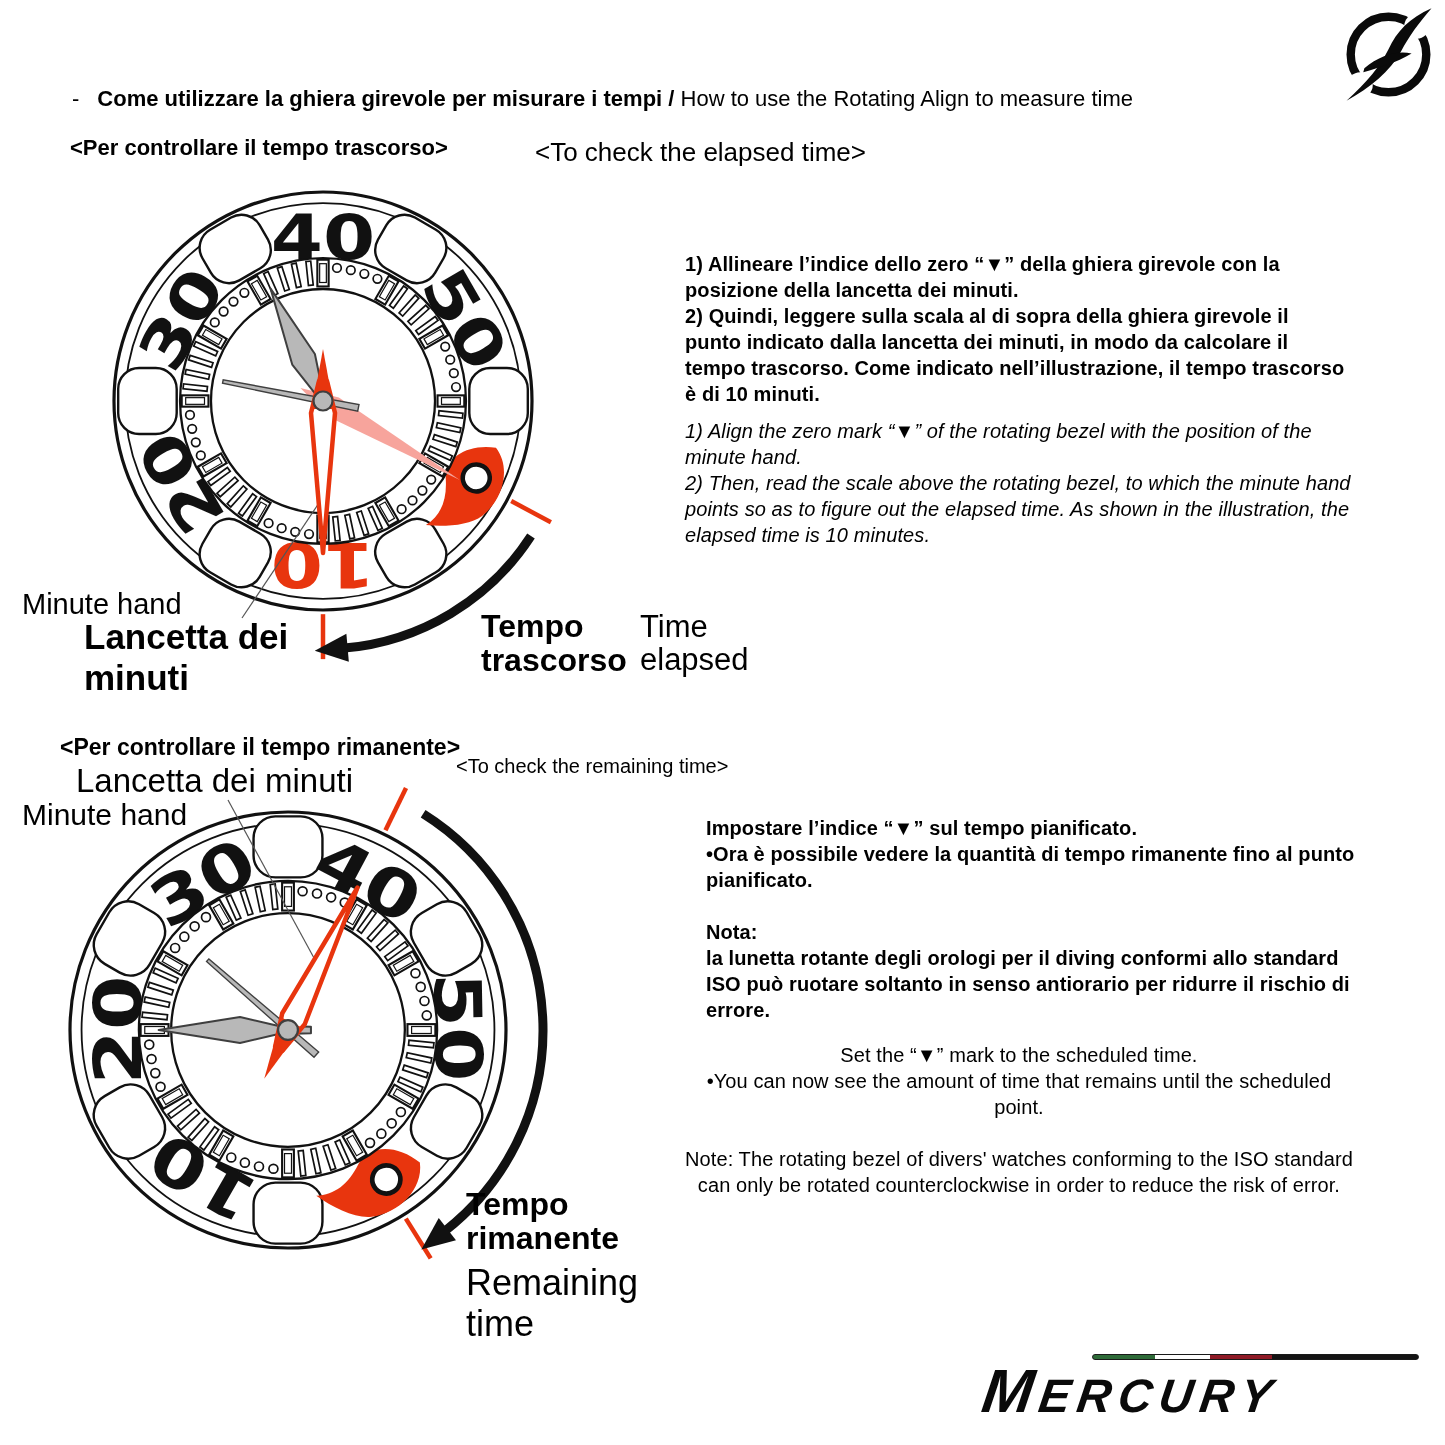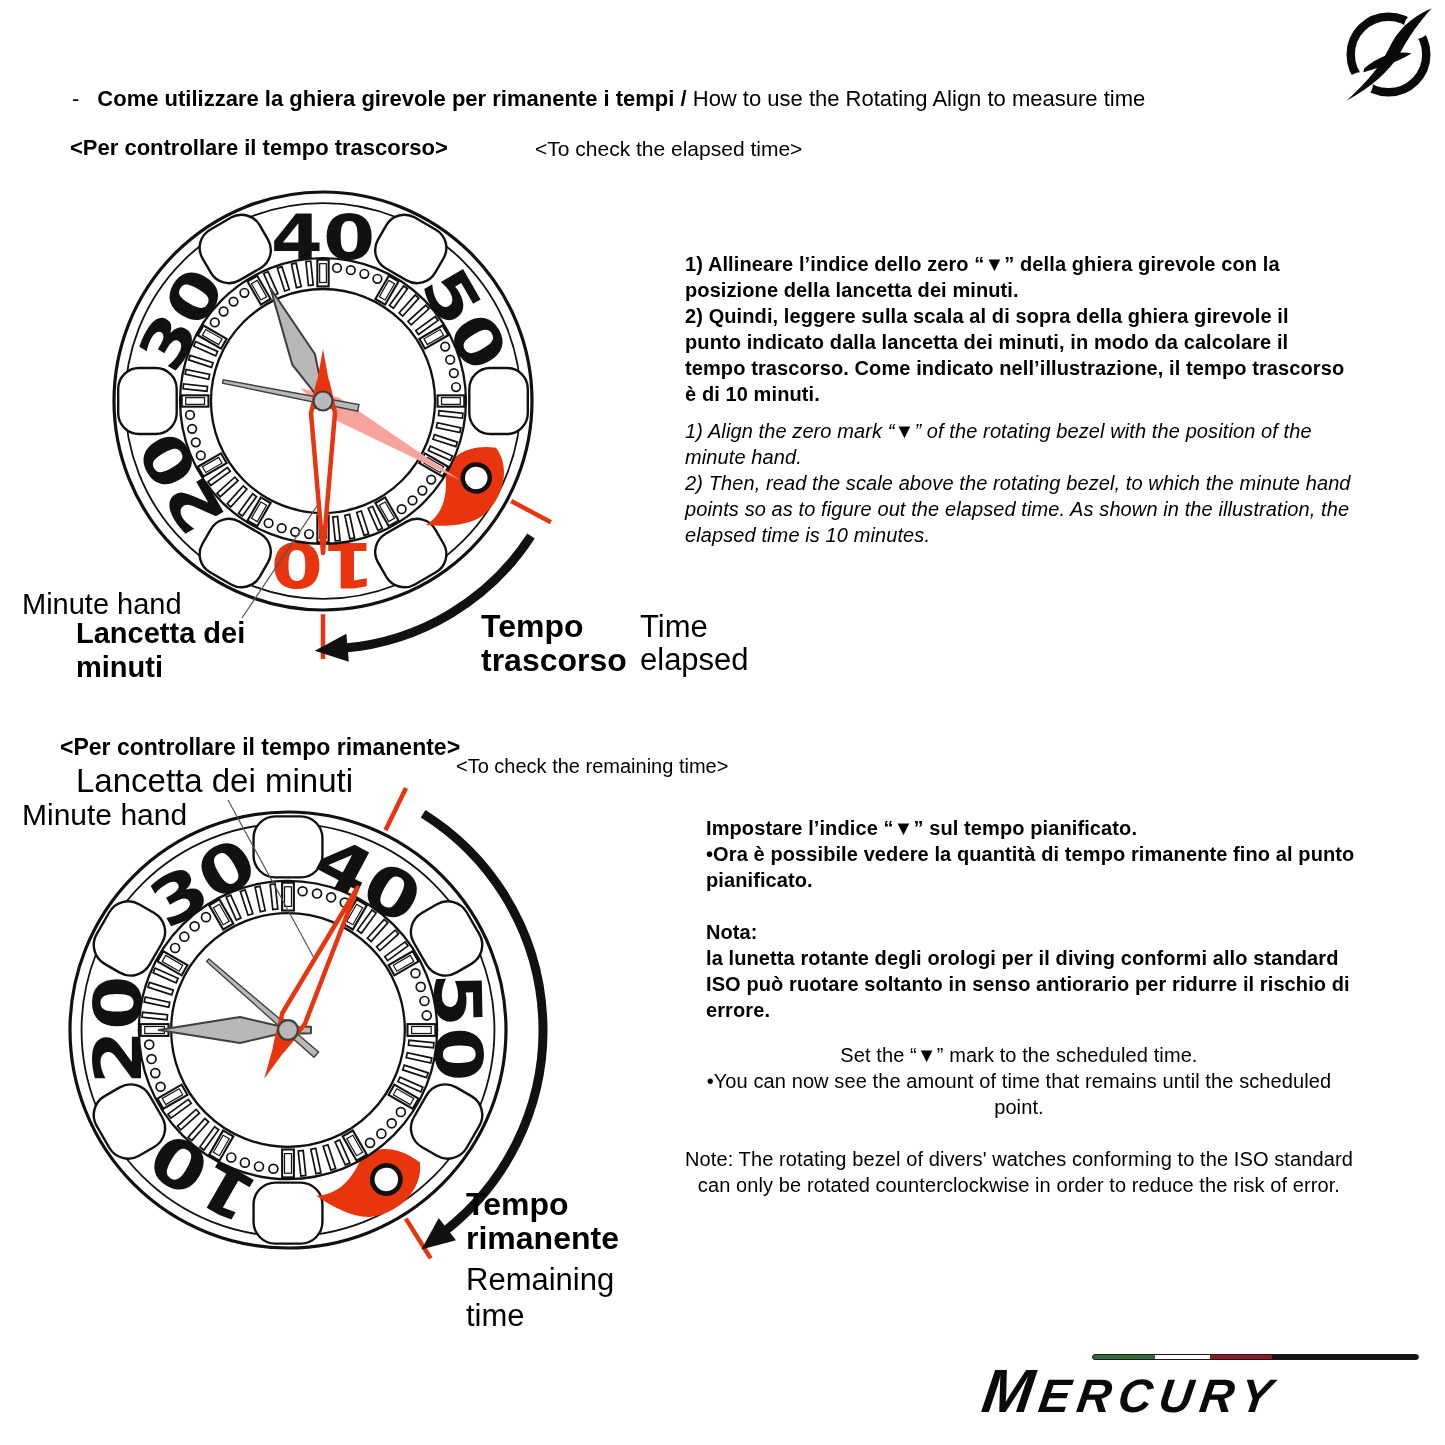--- a/index.html
+++ b/index.html
@@ -10,32 +10,32 @@
   .pre { white-space:pre;margin-top:21px; }
   .preline { white-space:pre-line; }
   .b { font-weight:bold; }
   .body-txt { font-size:20px; line-height:26px; letter-spacing:0.1px; }
   .watch-svg { position:absolute; }
   
   #header-line { left:72px; top:86px; font-size:22px; }
   #header-line .dash { margin-right:18px; }
   
   #s1-heading-it { left:70px;  top:135px; font-size:22px;text-align:center; }
-  #s1-heading-en { left:535px; top:137px; font-size:21px; }
+  #s1-heading-en { left:535px; top:137px; font-size:26px; }
   #s2-heading-it { left:60px;  top:734px; font-size:23px; }
   #s2-heading-en { left:456px; top:755px; font-size:20px; }
   
   #s1-minute-hand { left:22px;  top:588px;  font-size:29px; }
-  #s1-lancetta    { left:76px;  top:616px;  font-size:29px; line-height:1.18; }
+  #s1-lancetta    { left:84px;  top:616px;  font-size:35px; line-height:1.18; }
   #s1-tempo       { left:481px; top:610px;  font-size:32px; line-height:1.05; }
   #s1-elapsed     { left:640px; top:610px;  font-size:31px; line-height:1.07; }
   #s2-lancetta    { left:76px;  top:762px;  font-size:33px; }
   #s2-minute-hand { left:22px;  top:798px;  font-size:30px; }
   #s2-tempo       { left:466px; top:1188px; font-size:32px; line-height:1.05; }
-  #s2-remaining   { left:466px; top:1262px; font-size:31px; line-height:1.15; }
+  #s2-remaining   { left:466px; top:1262px; font-size:36px; line-height:1.15; }
   
   #s1-body-it { left:685px; top:230px;  }
   #s1-body-en { left:685px; top:397px;font-style:italic;  }
   #s2-body-it { left:706px; top:794px;  }
   #s2-body-en { left:685px; top:1021px;text-align:center; }
   
   #brand-logo { left:1336px; top:2px; width:105px; height:105px; }
   
   #mercury-stripe { left:1092px; top:1354px; width:327px; height:6px;
       border:1px solid #1a1a1a; border-radius:3px;
@@ -54,21 +54,21 @@
 
 <svg id="brand-logo" class="abs" viewBox="0 0 100 100" width="105" height="105">
   <circle cx="50" cy="50" r="36" fill="none" stroke="#0a0a0a" stroke-width="8"></circle>
   <circle cx="77" cy="23" r="12" fill="#fff"></circle>
   <circle cx="23" cy="79" r="12" fill="#fff"></circle>
   <path d="M10,94 C30,76 42,61 50,45 C58,28 70,15 91,6 C78,21 70,32 62,47 C52,66 32,82 10,94 Z" fill="#0a0a0a"></path>
   <path d="M27,63 C42,51 57,46 72,49 C57,58 42,62 26,67 Z" fill="#0a0a0a"></path>
 </svg>
 
 <div id="header-line" class="abs">
-  <span class="dash">-</span><span class="b">Come utilizzare la ghiera girevole per rimanente i tempi /</span><span> How to use the Rotating Align to measure time</span>
+  <span class="dash">-</span><span class="b">Come utilizzare la ghiera girevole per misurare i tempi /</span><span> How to use the Rotating Align to measure time</span>
 </div>
 
 <div id="s1-heading-it" class="abs b">&lt;Per controllare il tempo trascorso&gt;</div>
 <div id="s1-heading-en" class="abs">&lt;To check the elapsed time&gt;</div>
 
 <svg class="watch-svg" width="580" height="580" viewBox="0 0 580 580" style="left: 33px; top: 111px;">
     <circle cx="290" cy="290" r="209" fill="#fff" stroke="#111" stroke-width="3.2"></circle>
     <circle cx="290" cy="290" r="197.923" fill="none" stroke="#111" stroke-width="1.8"></circle>
     <rect x="256.978" y="85.18" width="66.044" height="58.52" rx="20.900000000000002" fill="#fff" stroke="#111" stroke-width="2.4" transform="rotate(30 290 290)"></rect>
     <rect x="256.978" y="85.18" width="66.044" height="58.52" rx="20.900000000000002" fill="#fff" stroke="#111" stroke-width="2.4" transform="rotate(90 290 290)"></rect>

